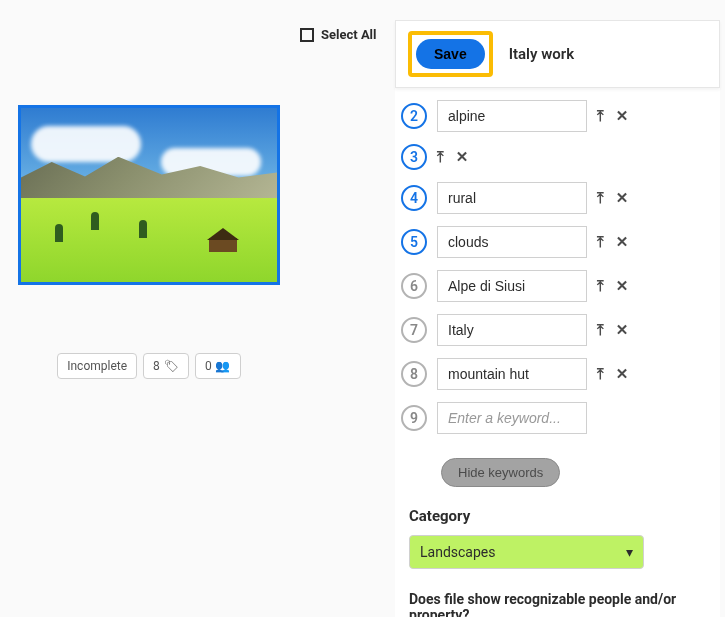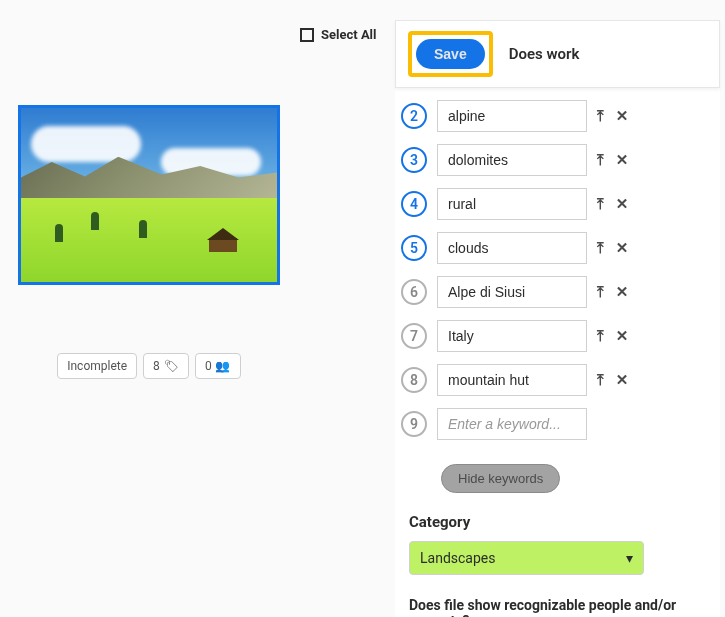--- a/index.html
+++ b/index.html
@@ -86,21 +86,21 @@
     box-shadow: 0 2px 3px rgba(0,0,0,0.05);
   }
   .save-highlight {
     border: 4px solid #fbbc04;
     padding: 4px;
     border-radius: 4px;
     display:inline-flex;
   }
   .save-btn {
     background:#1473e6;
-    color:#e5e5e5;
+    color:#000000;
     border:none;
     border-radius: 16px;
     padding: 7px 18px;
     font-size:14px;
     font-weight:600;
     cursor:pointer;
   }
   .save-work {
     font-size:15px;
     font-weight:600;
@@ -208,35 +208,34 @@
       <span>👥</span>
     </div>
   </div>
 </div>
 
 <div class="right-panel">
   <div class="save-bar">
     <span class="save-highlight">
       <button class="save-btn">Save</button>
     </span>
-    <span class="save-work">Does work</span>
+    <span class="save-work">Italy work</span>
   </div>
 
   <div class="kw-list" id="kw-list">
       <div class="kw-row">
         <div class="kw-num">2</div>
         <input class="kw-input" value="alpine" style="">
         <div class="kw-actions">
           <span>⤒</span>
           <span>✕</span>
         </div>
       </div>
       <div class="kw-row">
         <div class="kw-num">3</div>
-        <input class="kw-input" value="dolomites" style="">
         <div class="kw-actions">
           <span>⤒</span>
           <span>✕</span>
         </div>
       </div>
       <div class="kw-row">
         <div class="kw-num">4</div>
         <input class="kw-input" value="rural" style="">
         <div class="kw-actions">
           <span>⤒</span>

